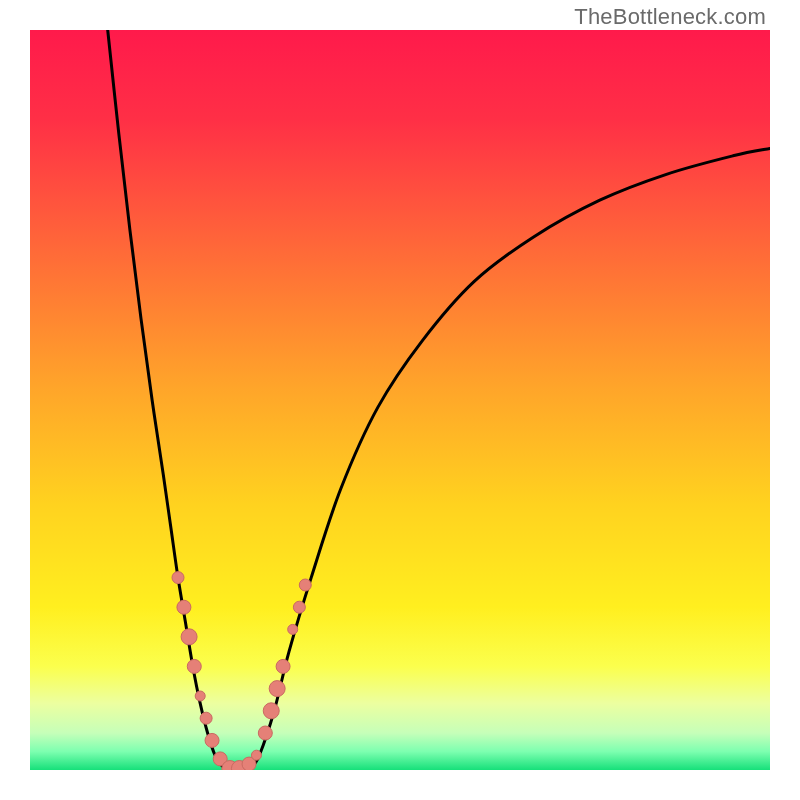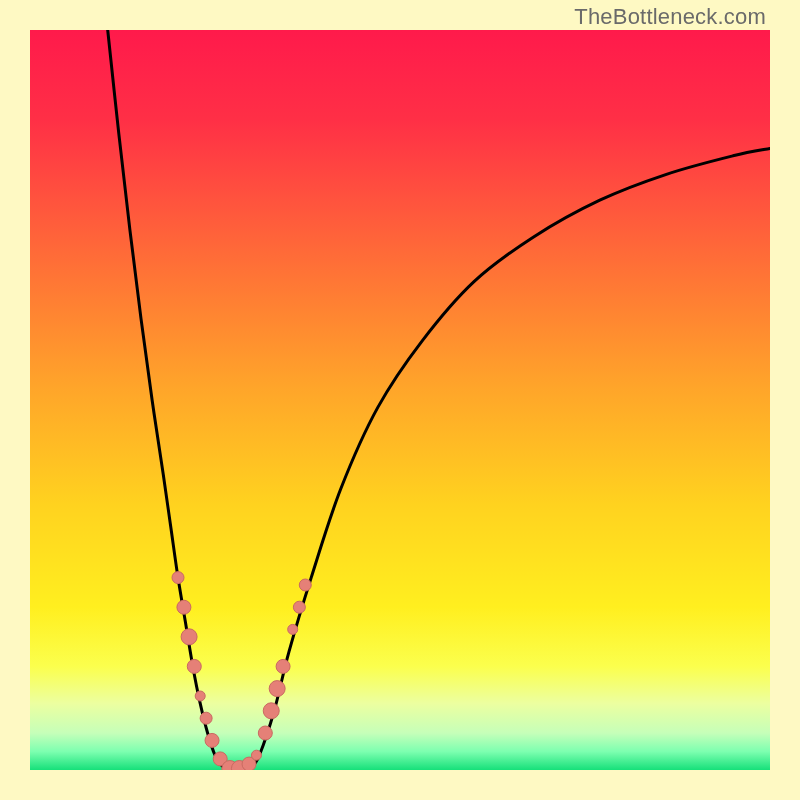--- a/index.html
+++ b/index.html
@@ -8,21 +8,21 @@
     width: 800px;
     height: 800px;
     overflow: hidden;
     background: #000;
     font-family: Arial, Helvetica, sans-serif;
   }
   .frame {
     position: absolute;
     top: 0; left: 0;
     width: 800px; height: 800px;
-    background: #fef9c3;
+    background: #ffffff;
   }
   .plot-area {
     position: absolute;
     top: 30px;
     left: 30px;
     width: 740px;
     height: 740px;
     overflow: hidden;
   }
   .watermark {

